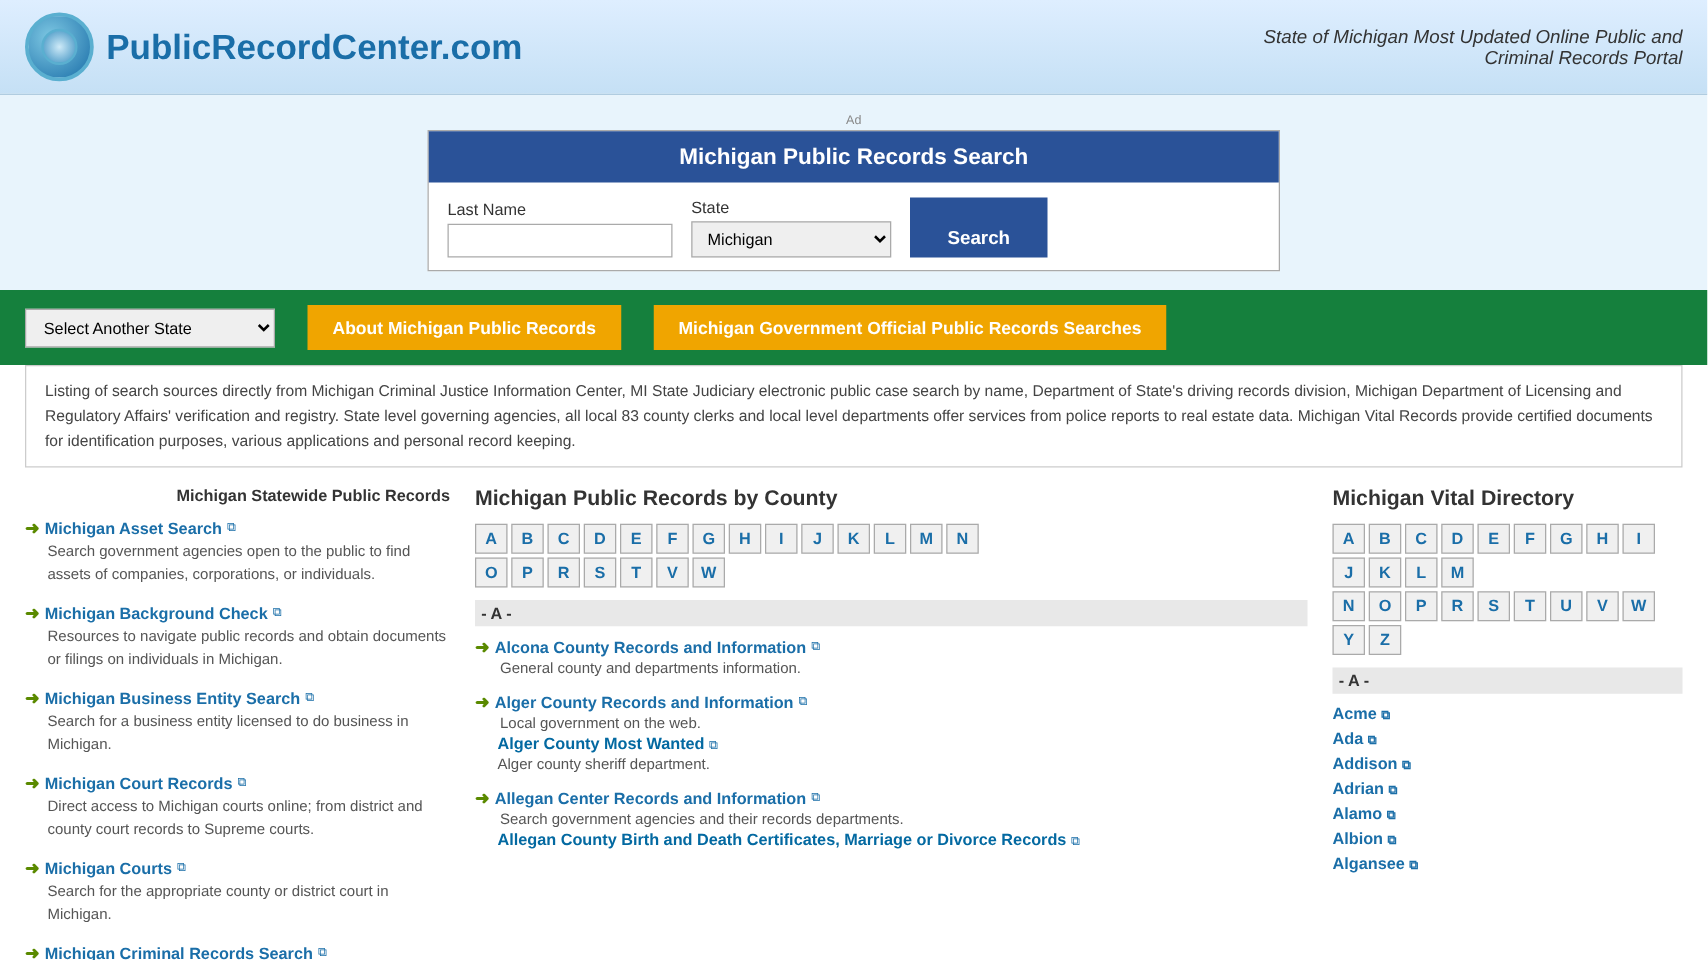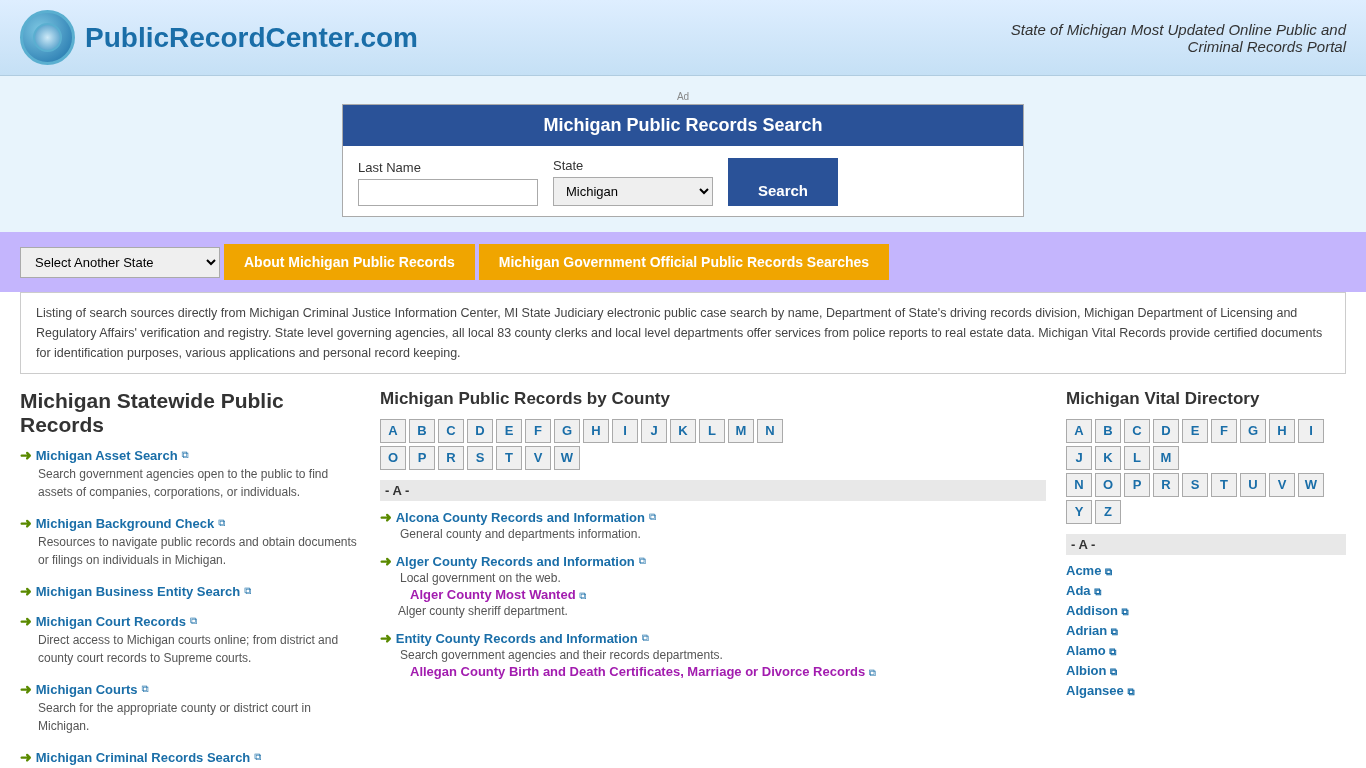--- a/index.html
+++ b/index.html
@@ -81,23 +81,23 @@
       font-size: 15px;
       font-weight: bold;
       cursor: pointer;
       height: 32px;
     }
 
     
     #nav-bar {
       display: flex;
       align-items: center;
-      gap: 4px;
+      gap: 26px;
       padding: 12px 20px;
-      background: #c4b5fd;
+      background: #15803d;
     }
     #state-dropdown {
       padding: 6px 10px;
       border: 1px solid #aaa;
       font-size: 13px;
       width: 200px;
     }
     .nav-btn {
       padding: 10px 20px;
       font-size: 14px;
@@ -122,21 +122,21 @@
 
     
     #main-content {
       display: flex;
       gap: 0;
       padding: 0 20px;
     }
 
     
     #left-col { width: 340px; min-width: 340px; }
-    #left-col h2 { font-size: 21px; font-weight: bold; color: #333; margin-bottom: 10px; }
+    #left-col h2 { font-size: 13px; font-weight: bold; color: #333; margin-bottom: 10px; text-align: right; }
 
     .record-item { margin-bottom: 14px; }
     .record-link-row { display: flex; align-items: center; gap: 4px; margin-bottom: 2px; }
     .arrow-icon { color: #5a8a00; font-size: 14px; font-weight: bold; }
     .record-link { color: #1a6ea8; font-weight: bold; text-decoration: none; font-size: 13px; }
     .ext-icon { color: #1a6ea8; font-size: 10px; }
     .record-desc { color: #555; font-size: 12px; line-height: 1.5; padding-left: 18px; }
 
     
     #mid-col { flex: 1; padding: 0 20px; }
@@ -155,21 +155,21 @@
       color: #1a6ea8;
       text-decoration: none;
       display: inline-block;
     }
 
     #mid-section-label { font-weight: bold; color: #333; margin: 10px 0 8px 0; font-size: 13px; background: #e8e8e8; padding: 3px 5px; }
 
     .county-item { margin-bottom: 10px; }
     .county-link-row { display: flex; align-items: center; gap: 4px; }
     .county-link { color: #1a6ea8; font-weight: bold; text-decoration: none; font-size: 13px; }
-    .county-sub-link { color: #a21caf; font-weight: bold; text-decoration: none; font-size: 13px; margin-left: 12px; }
+    .county-sub-link { color: #0369a1; font-weight: bold; text-decoration: none; font-size: 13px; }
     .county-desc { color: #555; font-size: 12px; line-height: 1.5; padding-left: 20px; }
 
     
     #right-col { width: 280px; min-width: 280px; }
     #right-col h2 { font-size: 17px; font-weight: bold; color: #333; margin-bottom: 10px; }
 
     .city-letter-grid { display: flex; flex-wrap: wrap; gap: 3px; margin-bottom: 3px; }
 
     #right-section-label { font-weight: bold; color: #333; margin: 10px 0 8px 0; font-size: 13px; background: #e8e8e8; padding: 3px 5px; }
 
@@ -241,20 +241,21 @@
       </div>
       <div class="record-desc">Resources to navigate public records and obtain documents or filings on individuals in Michigan.</div>
     </div>
 
     <div class="record-item">
       <div class="record-link-row">
         <span class="arrow-icon">➜</span>
         <a href="#" class="record-link">Michigan Business Entity Search</a>
         <span class="ext-icon">⧉</span>
       </div>
+      <div class="record-desc">Search for a business entity licensed to do business in Michigan.</div>
     </div>
 
     <div class="record-item">
       <div class="record-link-row">
         <span class="arrow-icon">➜</span>
         <a href="#" class="record-link">Michigan Court Records</a>
         <span class="ext-icon">⧉</span>
       </div>
       <div class="record-desc">Direct access to Michigan courts online; from district and county court records to Supreme courts.</div>
     </div>
@@ -327,21 +328,21 @@
       <div style="padding-left:18px;">
         <a href="#" class="county-sub-link">Alger County Most Wanted</a>
         <span class="ext-icon">⧉</span>
         <div class="county-desc" style="padding-left:0;">Alger county sheriff department.</div>
       </div>
     </div>
 
     <div class="county-item">
       <div class="county-link-row">
         <span class="arrow-icon">➜</span>
-        <a href="#" class="county-link">Entity County Records and Information</a>
+        <a href="#" class="county-link">Allegan Center Records and Information</a>
         <span class="ext-icon">⧉</span>
       </div>
       <div class="county-desc">Search government agencies and their records departments.</div>
       <div style="padding-left:18px;">
         <a href="#" class="county-sub-link">Allegan County Birth and Death Certificates, Marriage or Divorce Records</a>
         <span class="ext-icon">⧉</span>
       </div>
     </div>
   </div>
 

